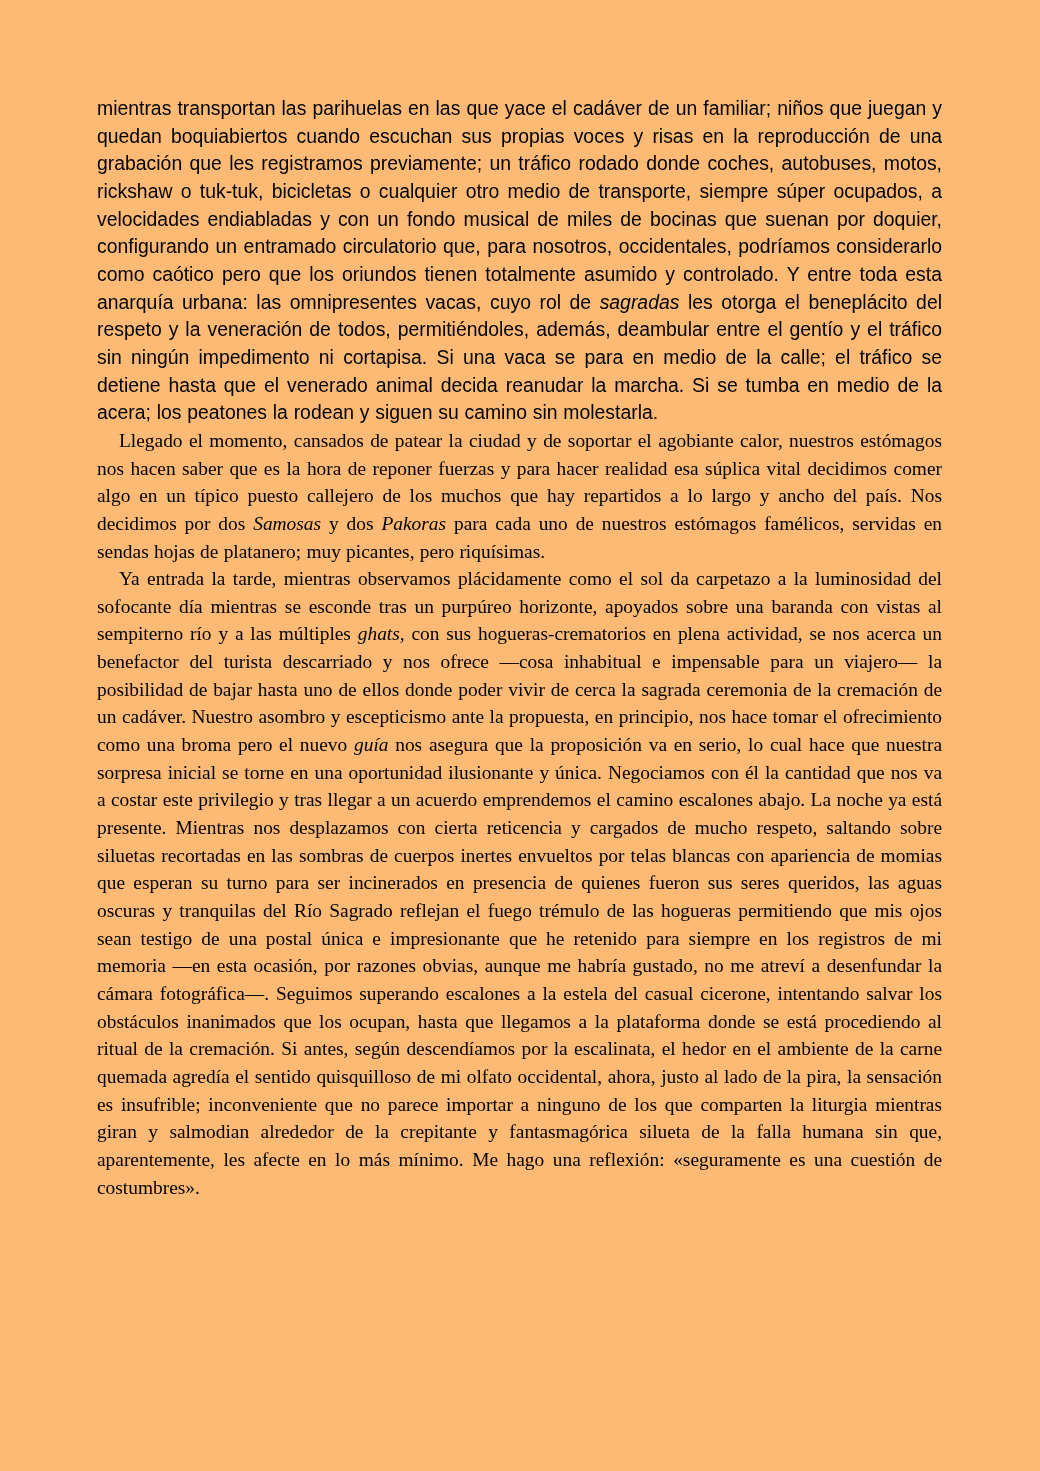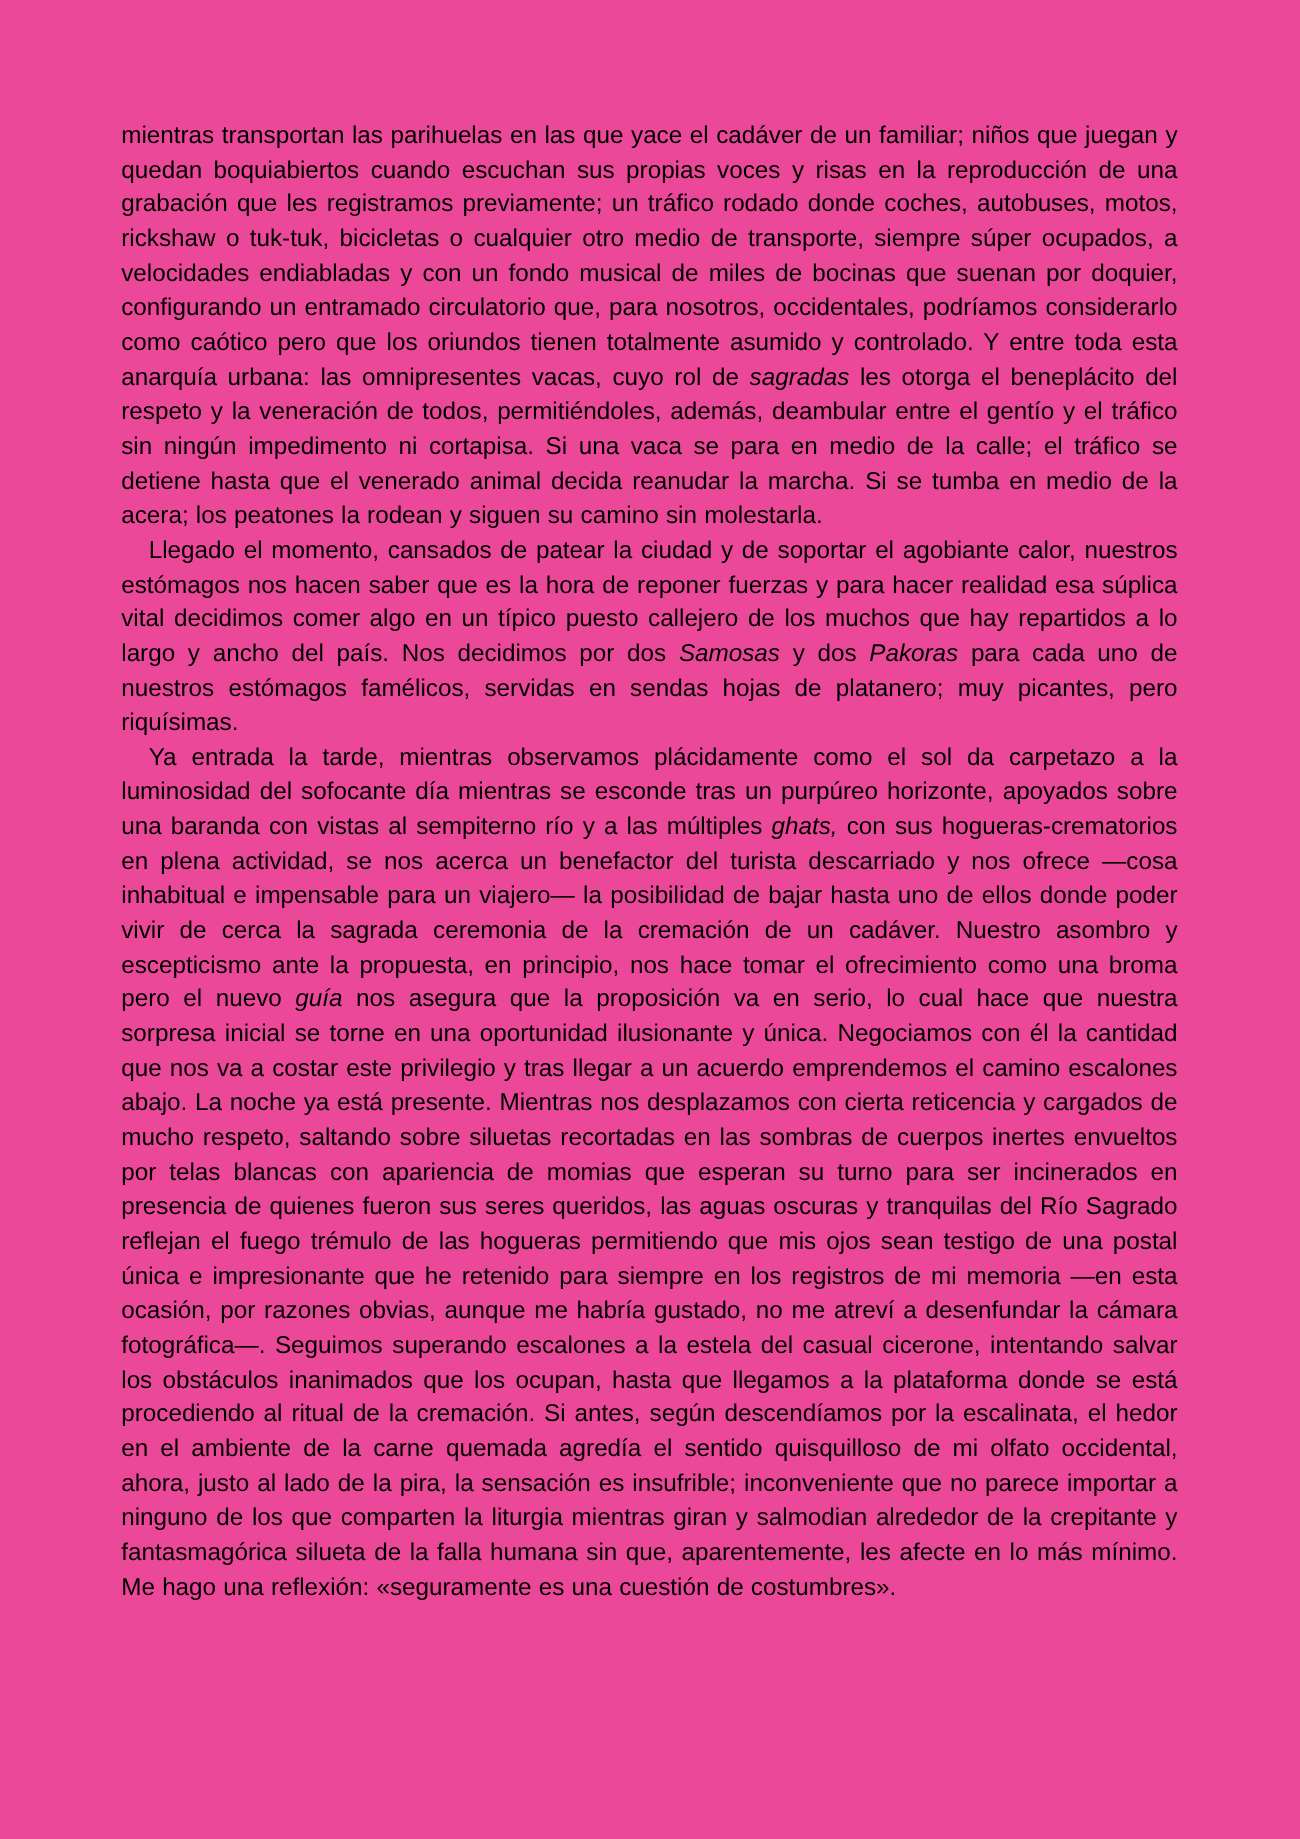--- a/index.html
+++ b/index.html
@@ -4,41 +4,42 @@
 <style>
   html, body {
     margin: 0;
     padding: 0;
     background: #ffffff;
   }
   .page {
     position: relative;
     width: 1040px;
     height: 1471px;
-    background: #ec4899;
+    background: #fdba74;
     overflow: hidden;
   }
   .text-block {
     position: absolute;
     left: 97px;
     top: 95px;
     width: 845px;
   }
   p.para {
     margin: 0;
     padding: 0;
     text-align: justify;
     font-family: "Liberation Sans", sans-serif;
     font-size: 19.4px;
     line-height: 27.65px;
     color: #000000;
     word-spacing: 0.02em;
   }
   p.para.indent {
     text-indent: 22px;
+    font-family: Liberation Serif, serif;
   }
   span.italic {
     font-style: italic;
   }
 </style>
 </head>
 <body>
 
 <div class="page">
   <div class="text-block">

